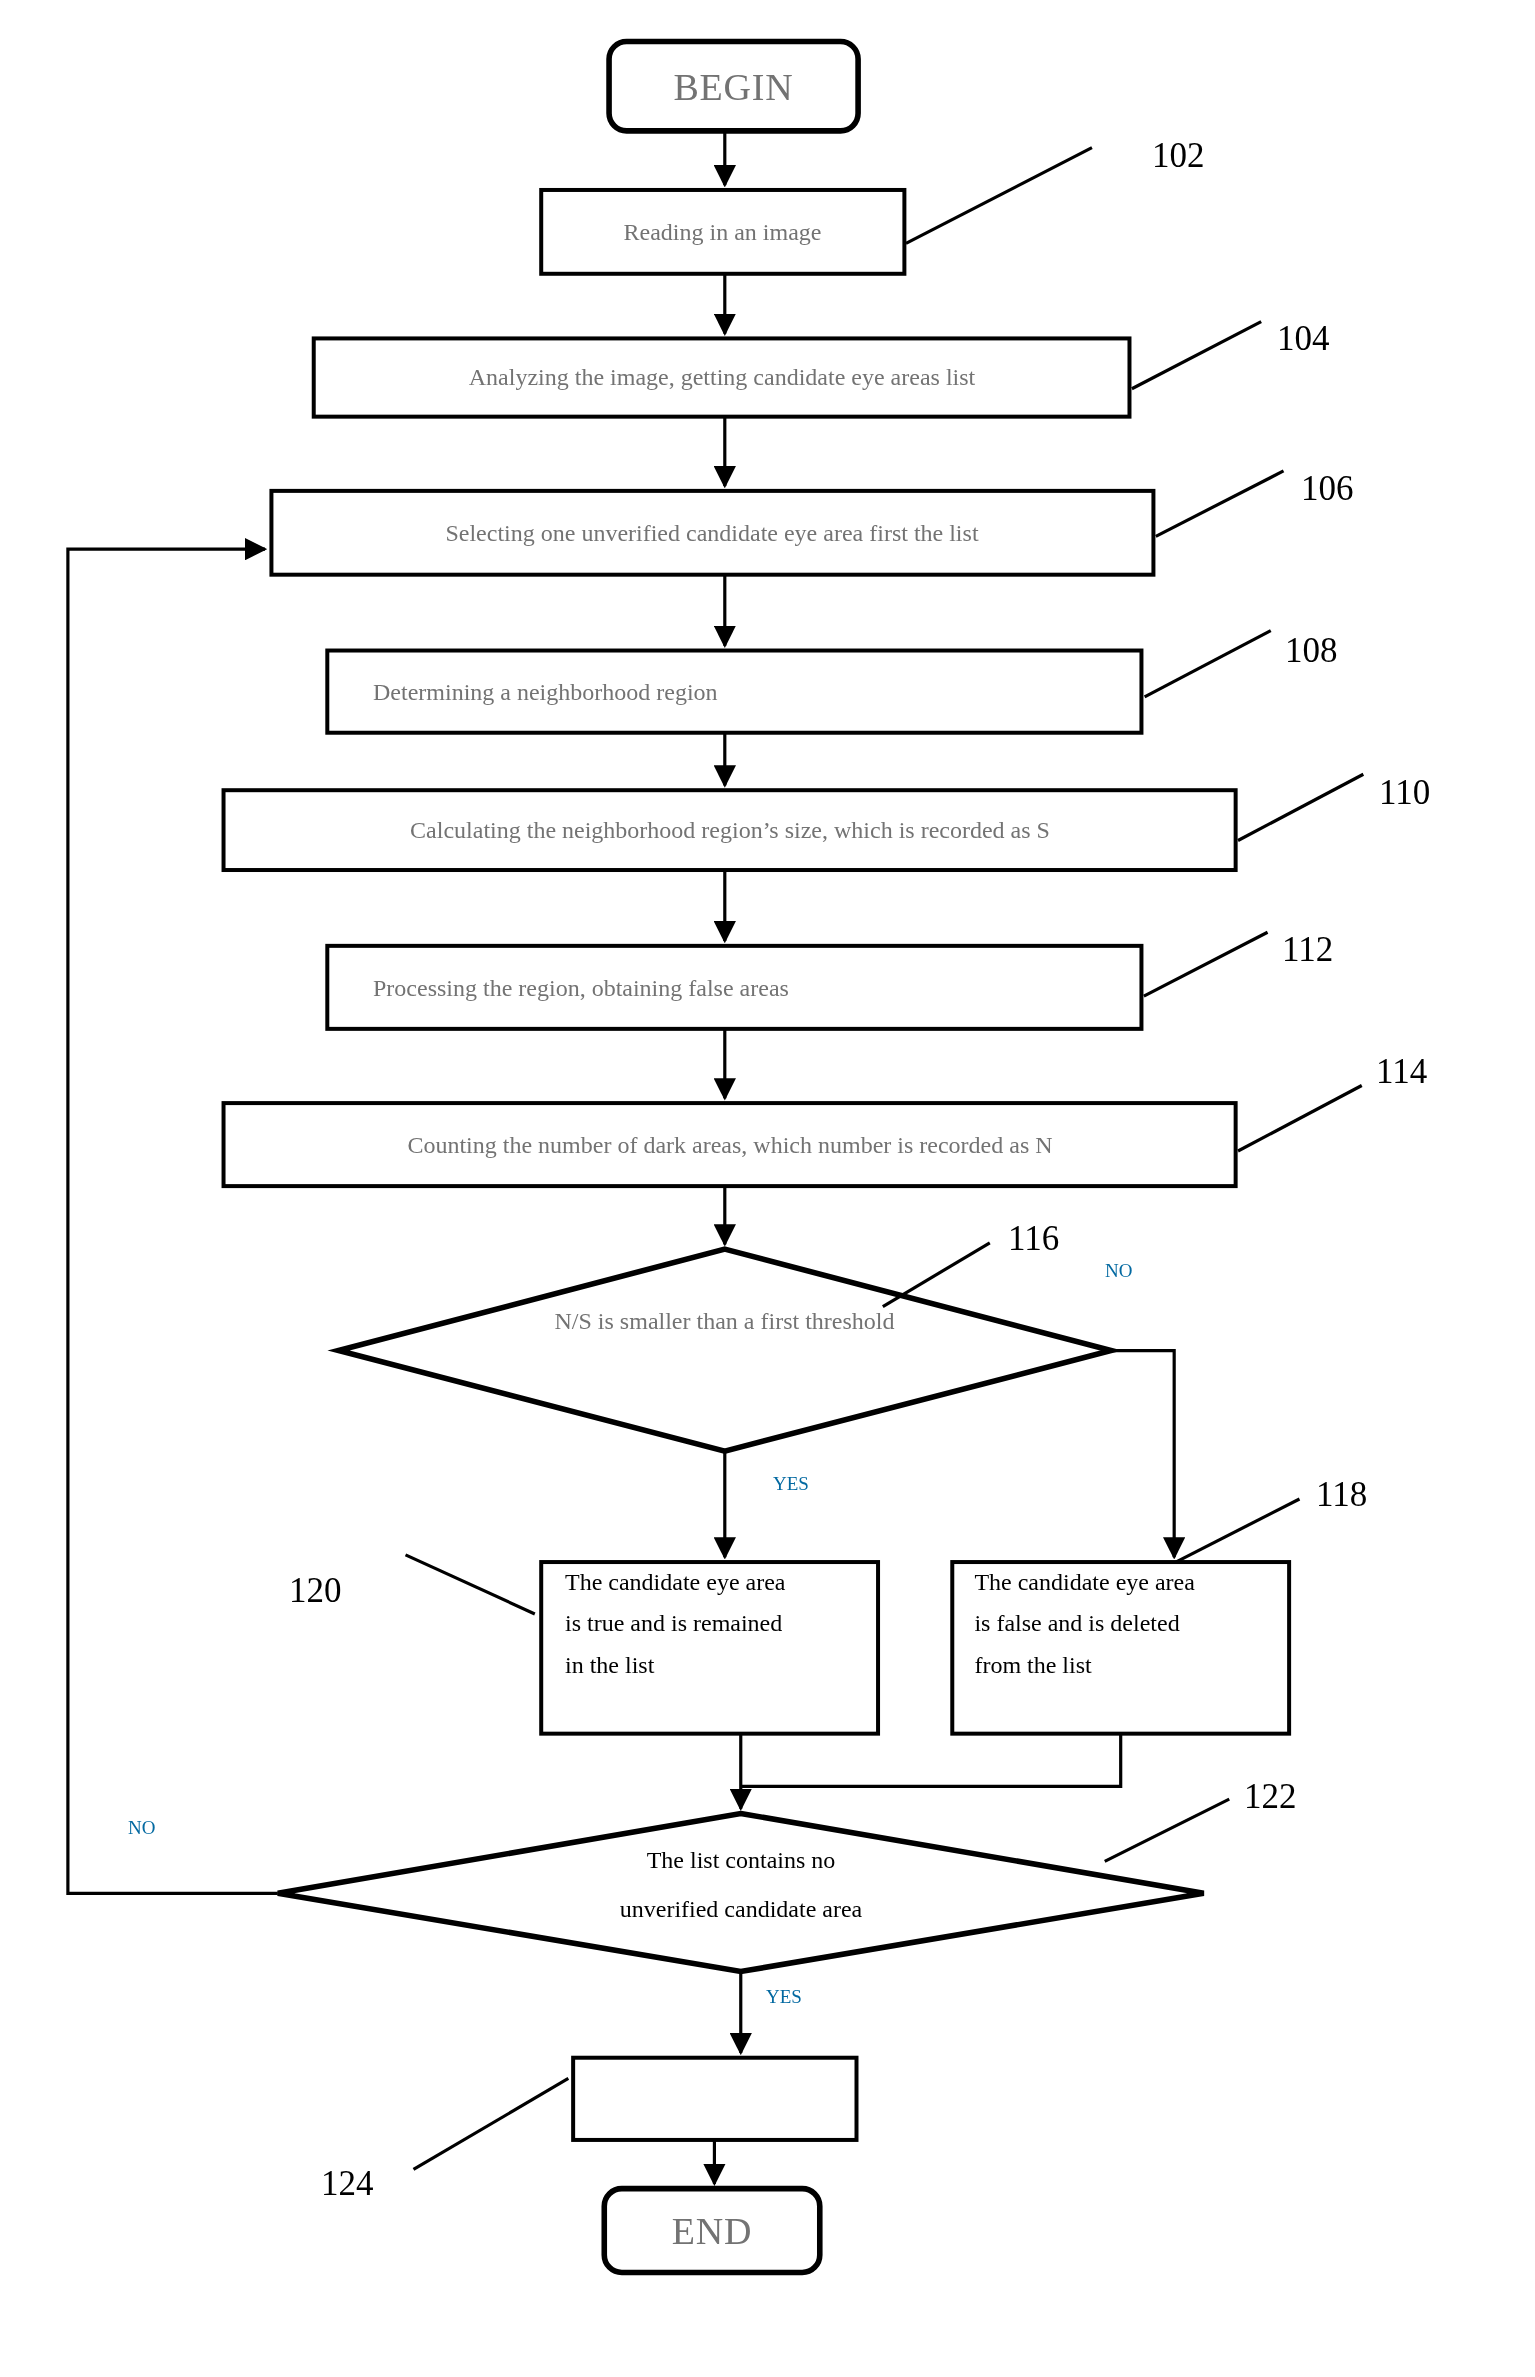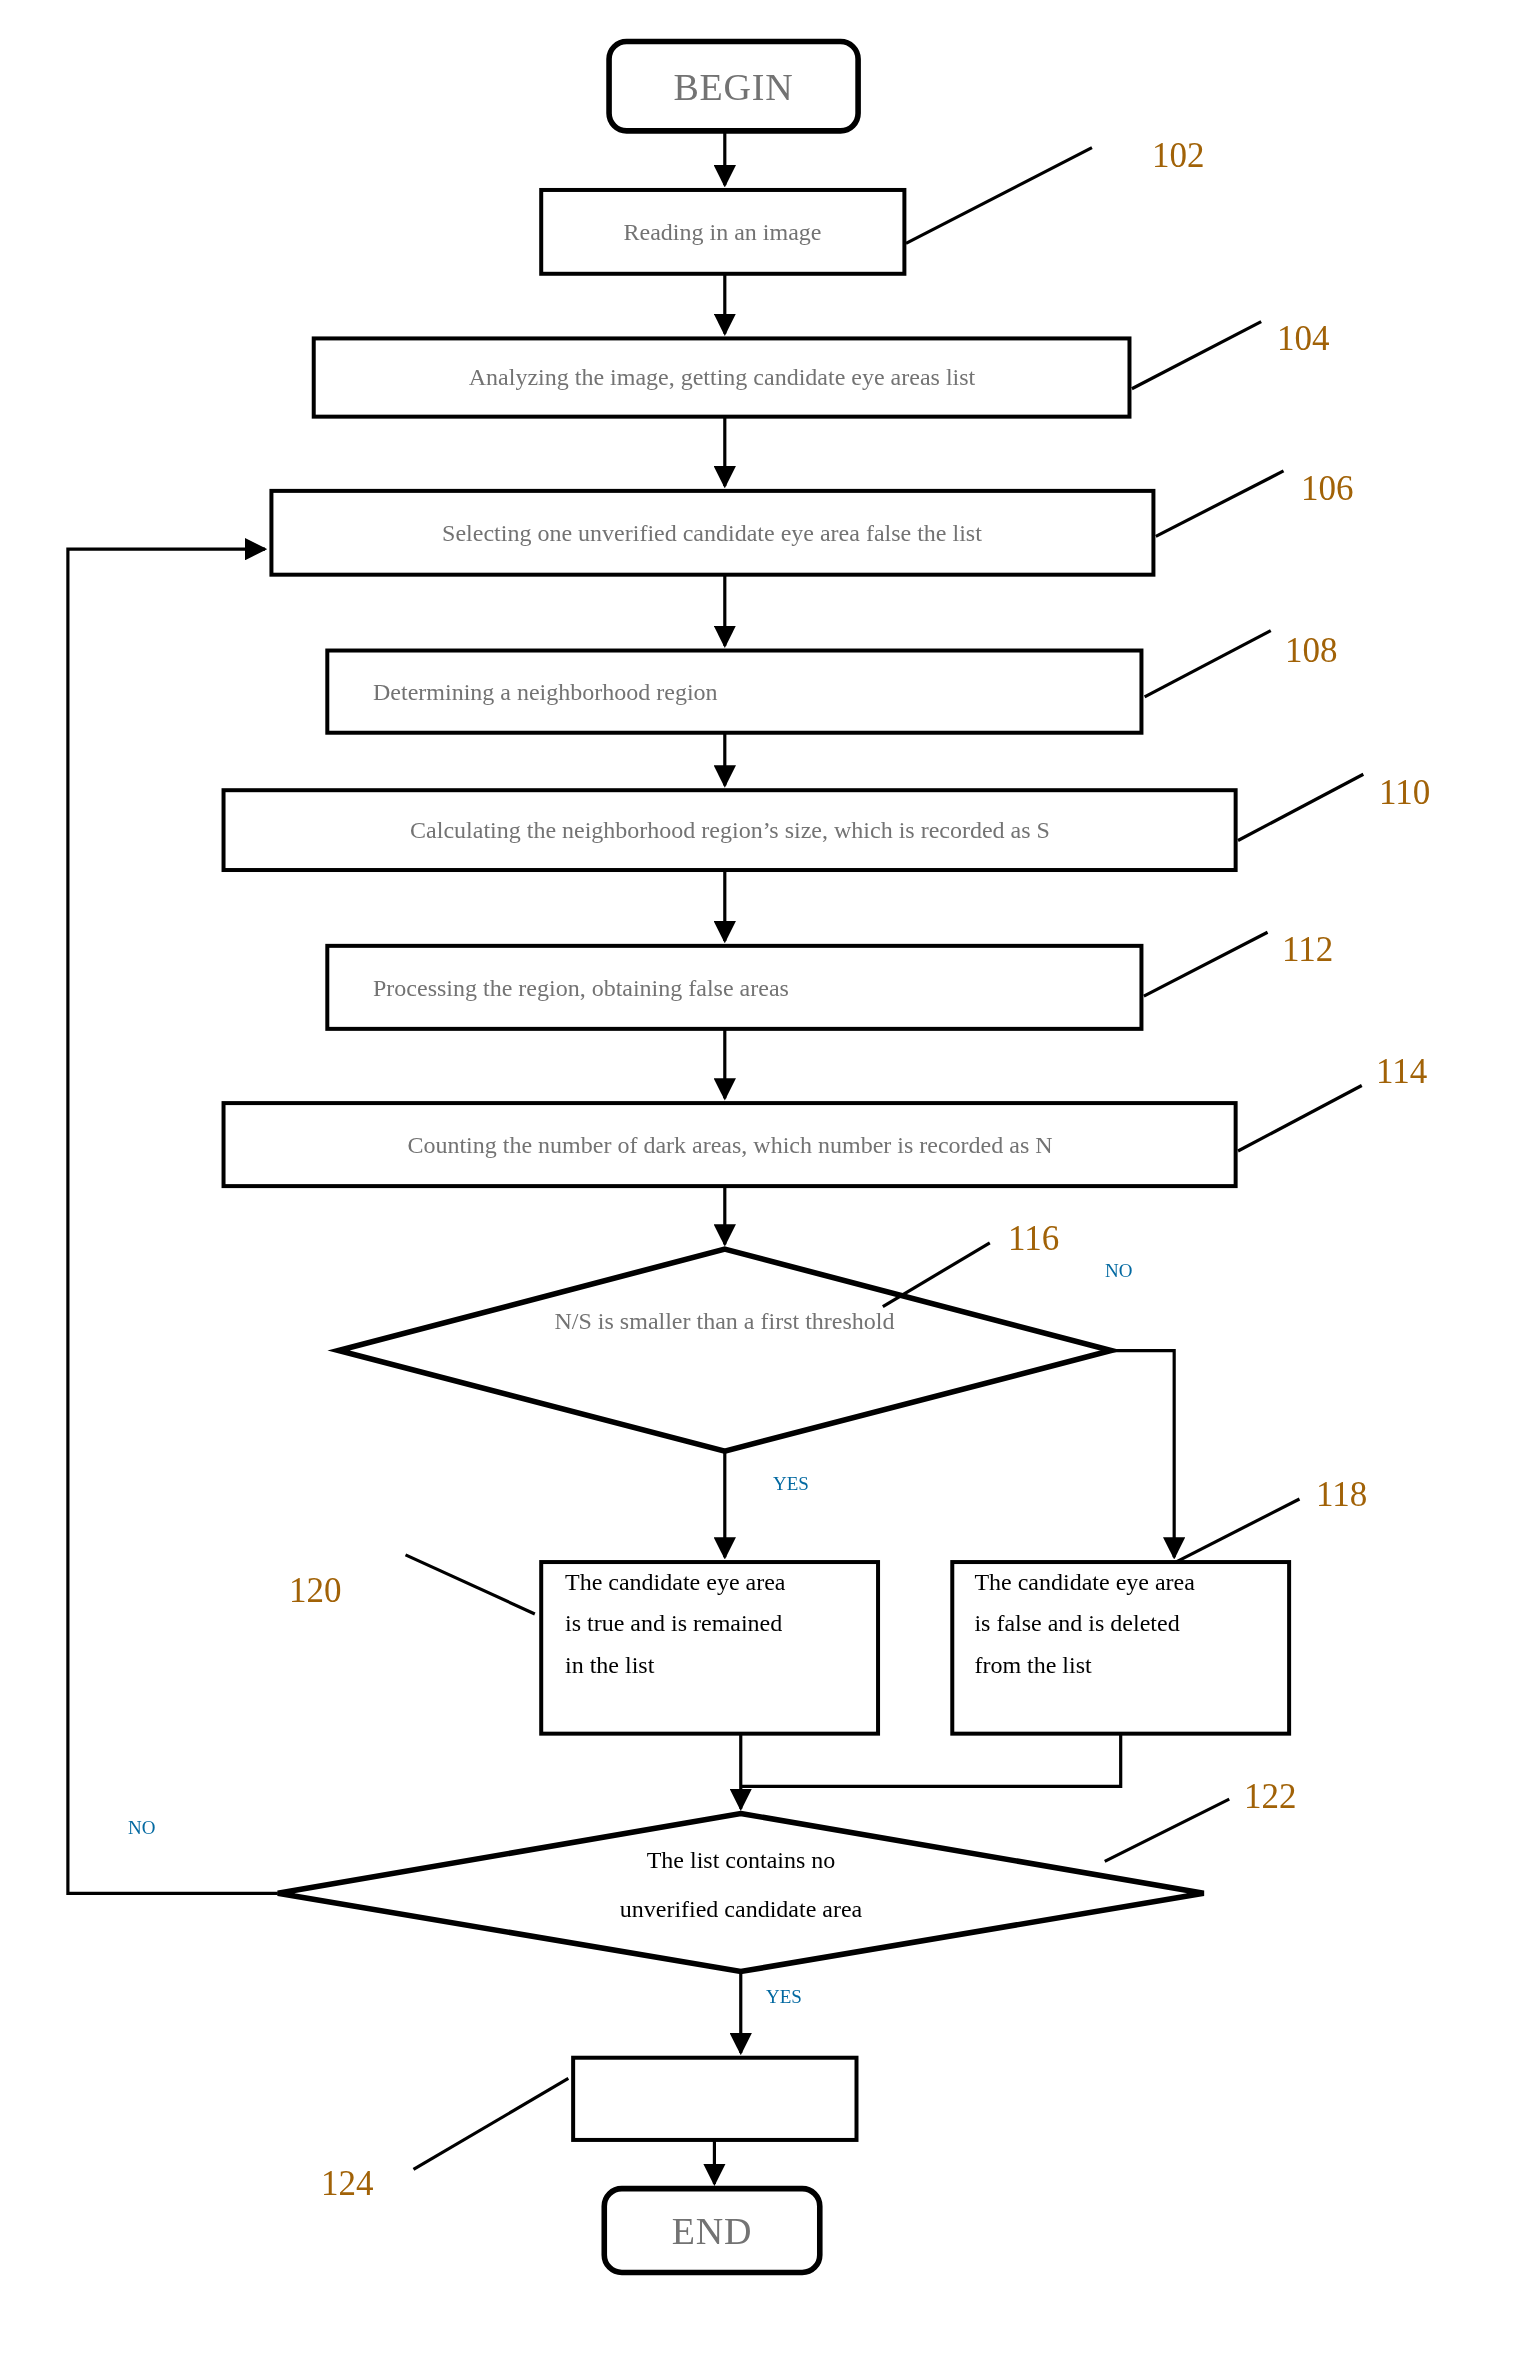--- a/index.html
+++ b/index.html
@@ -38,21 +38,21 @@
   .multiWrap {
     position:absolute;
     display:flex;
     align-items:flex-start;
     justify-content:flex-start;
   }
   .refNum {
     position:absolute;
     font-size:35px;
     font-family:"Liberation Serif", serif;
-    color:#a16207;
+    color:#000000;
     white-space:nowrap;
   }
   .edgeLabel {
     position:absolute;
     font-size:19px;
     font-family:"Liberation Serif", serif;
     color:#0369a1;
     white-space:nowrap;
   }
   .decTwoLine {
@@ -144,21 +144,21 @@
       <line x1="712" y1="2604" x2="518" y2="2718" stroke-width="4"></line>
     </g>
   </svg>
 
   <div class="nodeText terminalText" style="left:609px; top:42px; width:249px; height:89px;">BEGIN</div>
 
   <div class="nodeText procText" style="left:541px; top:190px; width:363px; height:84px;">Reading in an image</div>
 
   <div class="nodeText procText" style="left:314px; top:338px; width:816px; height:78px;">Analyzing the image, getting candidate eye areas list</div>
 
-  <div class="nodeText procText" style="left:271px; top:491px; width:882px; height:84px;">Selecting one unverified candidate eye area false the list</div>
+  <div class="nodeText procText" style="left:271px; top:491px; width:882px; height:84px;">Selecting one unverified candidate eye area first the list</div>
 
   <div class="nodeText procText" style="left:327px; top:651px; width:814px; height:82px; justify-content:flex-start; padding-left:46px; box-sizing:border-box;">Determining a neighborhood region</div>
 
   <div class="nodeText procText" style="left:224px; top:790px; width:1012px; height:80px;">Calculating the neighborhood region’s size, which is recorded as S</div>
 
   <div class="nodeText procText" style="left:327px; top:946px; width:814px; height:83px; justify-content:flex-start; padding-left:46px; box-sizing:border-box;">Processing the region, obtaining false areas</div>
 
   <div class="nodeText procText" style="left:224px; top:1103px; width:1012px; height:83px;">Counting the number of dark areas, which number is recorded as N</div>
 
   <div class="nodeText decText" style="left:338px; top:1301px; width:773px; height:40px;">N/S is smaller than a first threshold</div>

